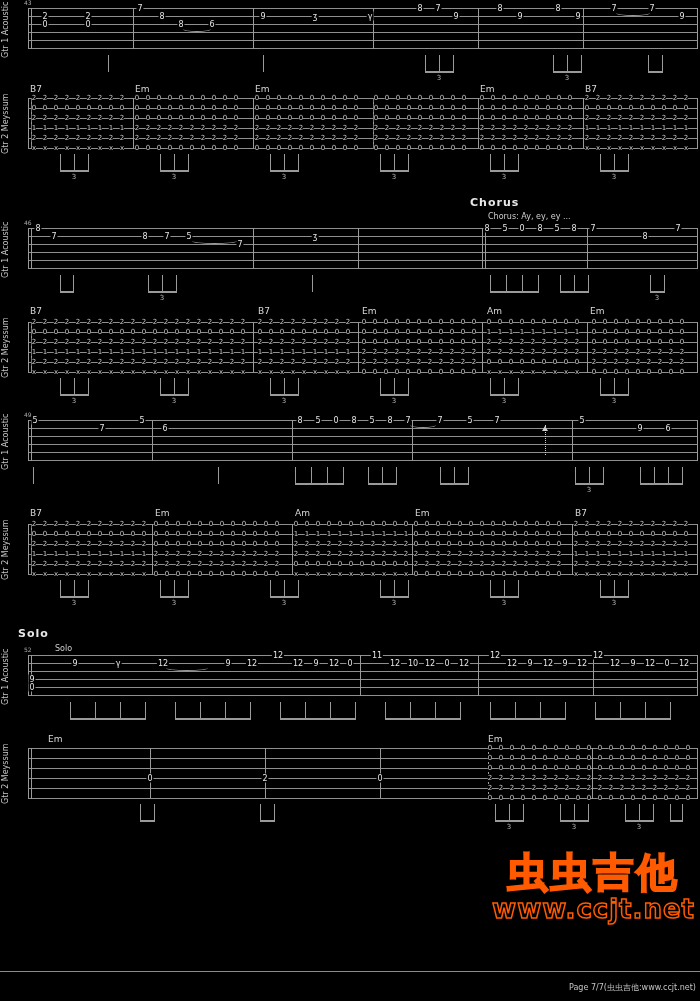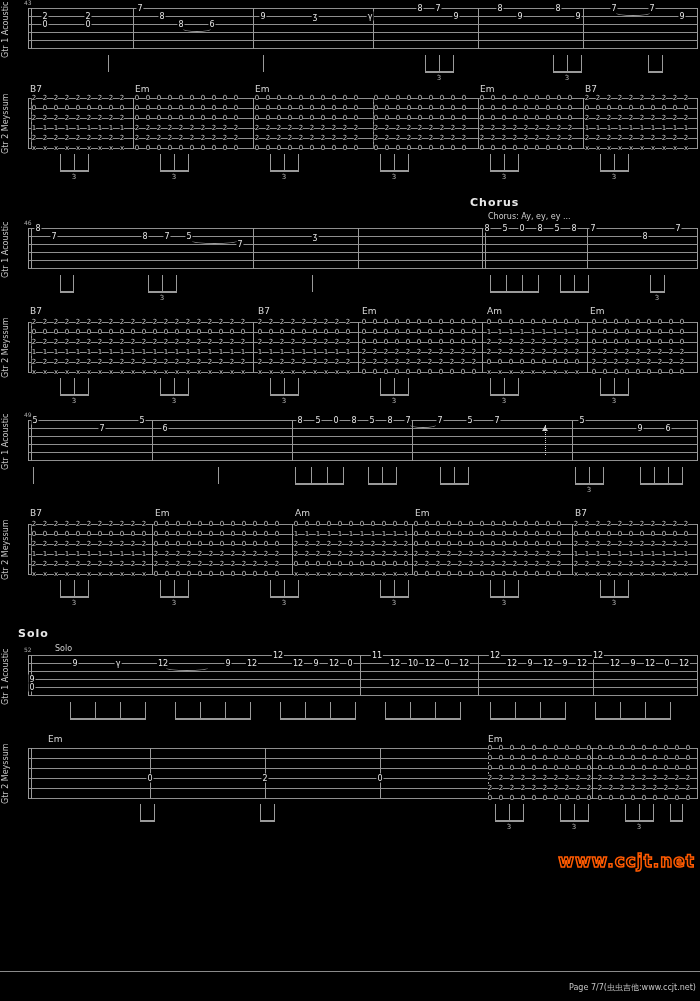--- a/index.html
+++ b/index.html
@@ -21,21 +21,21 @@
   .tie{position:absolute;height:5px;border-bottom:1px solid #9a9a9a;border-radius:0 0 60% 60%;}
   .tlabel{position:absolute;left:1px;width:12px;font-size:8px;color:#c6c6c6;
           writing-mode:vertical-rl;transform:rotate(180deg);text-align:center;white-space:nowrap;}
   .hdr{position:absolute;font-size:11px;font-weight:bold;color:#e8e8e8;letter-spacing:1px;line-height:12px;}
   .sub{position:absolute;font-size:8px;color:#cfcfcf;line-height:9px;}
   .sarrow{position:absolute;width:0;height:30px;border-left:1px dotted #cfcfcf;}
   .sarrow::before{content:"";position:absolute;top:-2px;left:-4px;
           border:3px solid transparent;border-bottom:5px solid #cfcfcf;}
   .watermark{position:absolute;right:5px;top:848px;text-align:center;}
   .wm-title{font-size:40px;line-height:48px;font-weight:bold;letter-spacing:3px;color:#ff6100;}
-  .wm-url{font-size:17px;line-height:27px;font-weight:bold;letter-spacing:1px;color:#ff6100;}
+  .wm-url{font-size:26px;line-height:27px;font-weight:bold;letter-spacing:1px;color:#ff6100;}
   @supports ((-webkit-text-stroke:1px #000)){
     .wm-title{color:rgba(0,0,0,0);-webkit-text-stroke:2px #ff5a00;}
     .wm-url{color:rgba(0,0,0,0);-webkit-text-stroke:1.5px #ff5a00;}
   }
   .divider{position:absolute;left:0;top:971px;width:700px;height:1px;background:#8a8a8a;}
   .footer{position:absolute;right:4px;top:983px;font-size:8px;color:#c4c4c4;line-height:10px;}
 </style>
 </head>
 <body>
 
@@ -1593,17 +1593,18 @@
     <div class="stem" style="left: 639px; top: 804px;"></div>
     <div class="stem" style="left: 653px; top: 804px;"></div>
     <div class="beam" style="left: 625px; top: 820px; width: 29px;"></div>
     <div class="tnum" style="left: 639px; top: 824px;">3</div>
     <div class="stem" style="left: 670px; top: 804px;"></div>
     <div class="stem" style="left: 682px; top: 804px;"></div>
     <div class="beam" style="left: 670px; top: 820px; width: 13px;"></div>
   </div>
 
 <div class="watermark">
+  <div class="wm-title">虫虫吉他</div>
   <div class="wm-url">www.ccjt.net</div>
 </div>
 
 <div class="divider"></div>
 <div class="footer">Page 7/7(虫虫吉他:www.ccjt.net)</div>
 
 </body></html>

